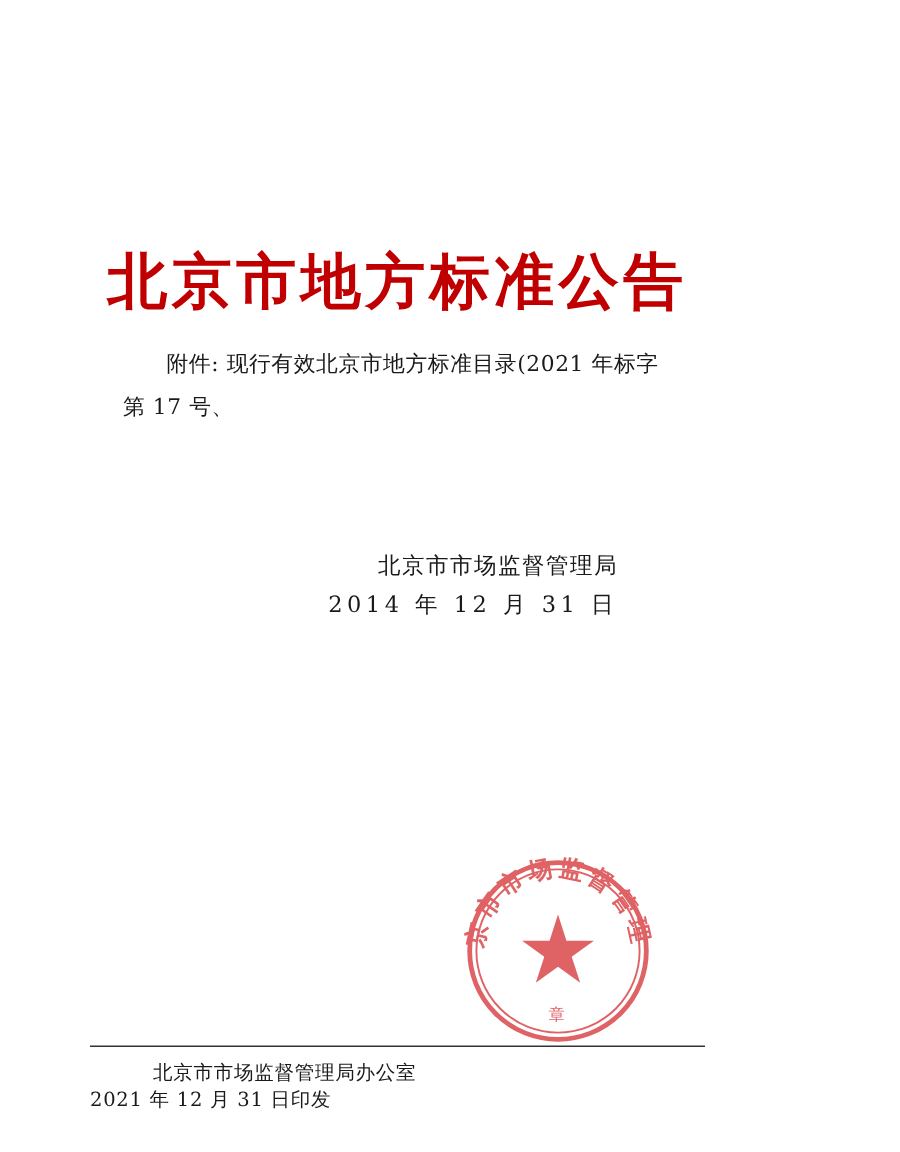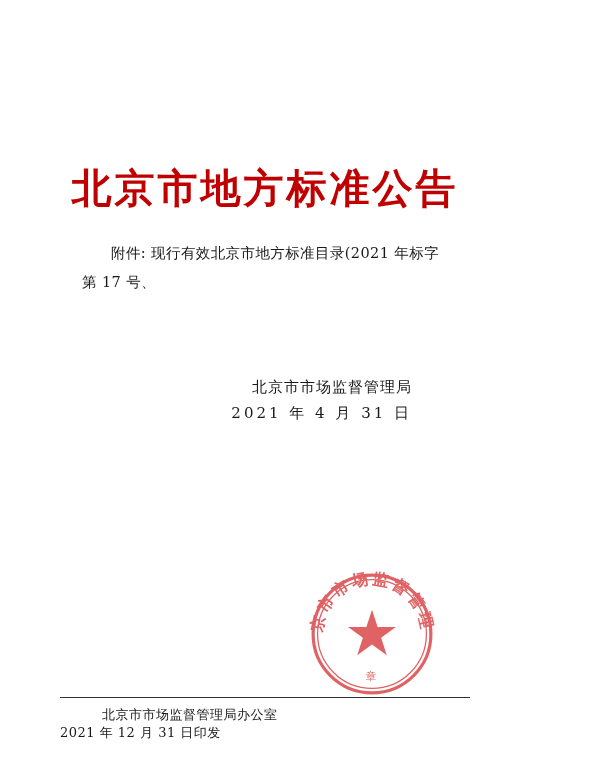--- a/index.html
+++ b/index.html
@@ -55,21 +55,21 @@
     font-size: 14.5px;
     line-height: 2.0;
     text-align: justify;
     text-justify: inter-ideograph;
     text-indent: 2em;
     margin: 0;
     letter-spacing: 0.4px;
   }
 
   .attach-block {
-    margin-top: 28px;
+    margin-top: 18px;
     padding: 0 22px;
   }
   .attach-line {
     font-size: 14.5px;
     line-height: 2.0;
     text-indent: 2em;
     margin: 0;
     letter-spacing: 0.4px;
   }
   .attach-line2 {
@@ -157,21 +157,21 @@
       <textPath href="#sealArc" startOffset="50%" text-anchor="middle">北京市市场监督管理局</textPath>
     </text>
     <g fill="#d4262a">
       <polygon points="100,62 108.8,89.2 137.4,89.2 114.3,106 123.1,133.2 100,116.4 76.9,133.2 85.7,106 62.6,89.2 91.2,89.2"></polygon>
     </g>
     <text x="100" y="172" text-anchor="middle" font-family="&quot;DejaVu Serif&quot;, &quot;Liberation Serif&quot;, serif" font-size="17" fill="#d4262a" letter-spacing="3">章</text>
   </svg>
 
   <div class="sign-block">
     <div class="sign-org">北京市市场监督管理局</div>
-    <div class="sign-date">2021 年 4 月 31 日</div>
+    <div class="sign-date">2014 年 12 月 31 日</div>
   </div>
 
   <div class="footer">
     <div class="footer-rule"></div>
     <div class="footer-row">
       <span class="footer-left">北京市市场监督管理局办公室</span>
       <span class="footer-right">2021 年 12 月 31 日印发</span>
     </div>
   </div>
 

